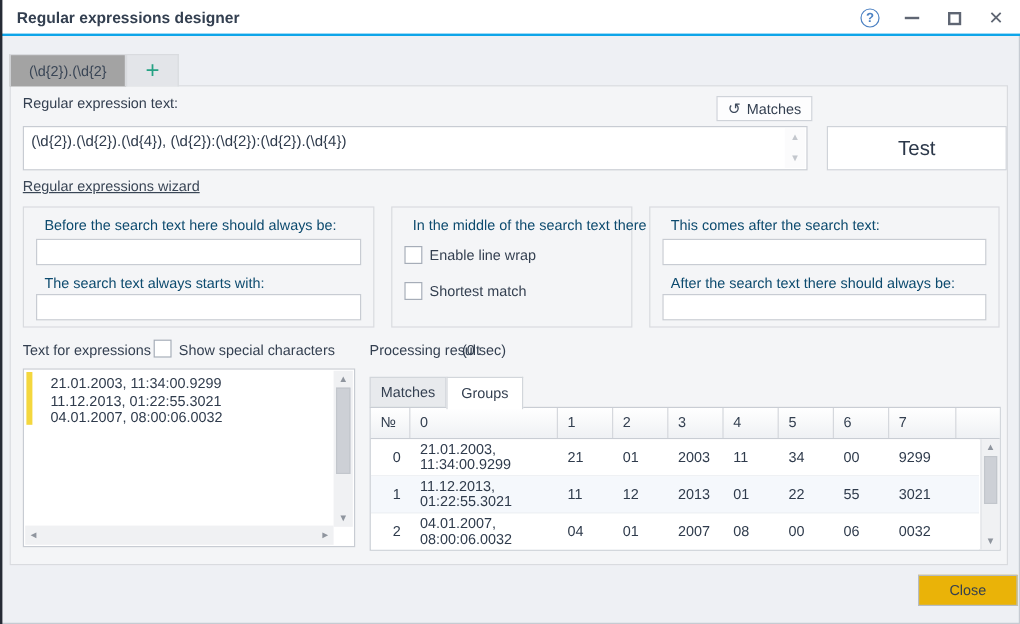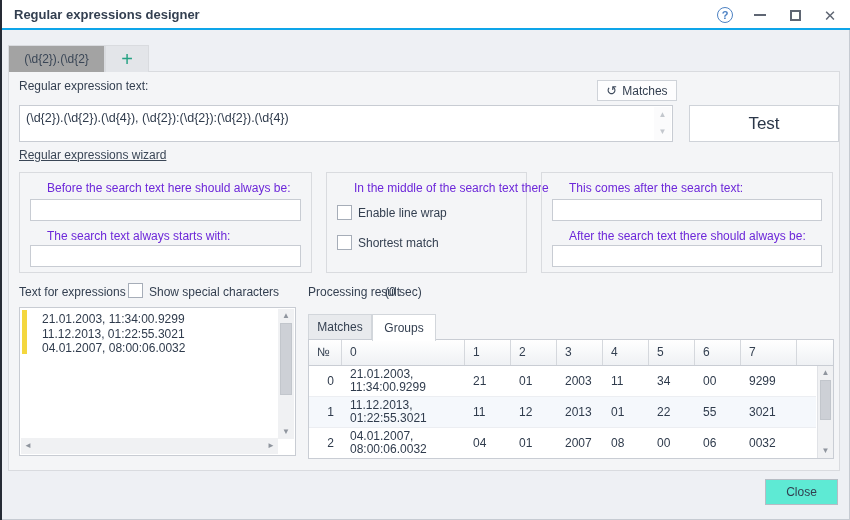--- a/index.html
+++ b/index.html
@@ -36,21 +36,21 @@
   .spin-arrow{font-size:8px;color:#c3c7cd;line-height:1;}
 
   .test-btn{position:absolute;left:680px;top:33px;width:150px;height:37px;background:#fff;border:1px solid #cfd3d9;font-family:"Liberation Sans",sans-serif;font-size:17px;color:#2b3749;cursor:default;}
 
   .wizard-link{position:absolute;left:10px;top:76px;font-size:12px;color:#3a4656;text-decoration:underline;cursor:default;}
 
   .gbox{position:absolute;top:100px;height:101px;border:1px solid #d9dbdf;}
   .gbox1{left:10px;width:293px;}
   .gbox2{left:317px;width:201px;}
   .gbox3{left:532px;width:292px;}
-  .gl{position:absolute;left:27px;font-size:12px;color:#6d28d9;white-space:nowrap;}
+  .gl{position:absolute;left:17px;font-size:12px;color:#0c4a6e;white-space:nowrap;}
   .ginput{position:absolute;left:10px;right:10px;height:22px;background:#fff;border:1px solid #c8ccd3;}
   .cbrow{position:absolute;left:10px;display:flex;align-items:center;gap:6px;}
   .checkbox{width:15px;height:15px;background:#fff;border:1px solid #a6adb8;flex:none;}
   .cbl{font-size:12px;color:#333f50;white-space:nowrap;}
 
   
   .textarea{position:absolute;left:10px;top:235px;width:277px;height:149px;background:#fff;border:1px solid #c8ccd3;}
   .ymarker{position:absolute;left:2px;top:2px;width:5px;height:44px;background:#f4d73e;}
   .tlines{position:absolute;left:22px;top:4px;right:20px;}
   .tline{font-size:12px;color:#2f3b4c;line-height:14.5px;white-space:nowrap;}
@@ -76,21 +76,21 @@
   .rt-body{position:absolute;left:0;top:26px;right:17px;bottom:0;overflow:hidden;}
   .trow{display:flex;height:31px;border-bottom:1px solid #eceef2;background:#fff;}
   .trow.alt{background:#f5f8fc;}
   .tc{flex:none;display:flex;align-items:center;font-size:12px;color:#2f3b4c;padding-left:8px;}
   .tc.ncell{justify-content:flex-end;padding-left:0;padding-right:8px;}
   .tc.mcell{line-height:13.5px;padding-top:2px;padding-bottom:2px;align-items:center;}
   .rt-vscroll{position:absolute;right:0;top:26px;width:16px;bottom:0;background:#f0f1f3;border-left:1px solid #e0e2e6;display:flex;flex-direction:column;}
   .rt-thumb{height:40px;}
   .vfill{flex:1;}
 
-  .close-btn{position:absolute;left:765px;top:479px;width:73px;height:26px;background:#5eead4;border:1px solid #b6bcc4;font-family:"Liberation Sans",sans-serif;font-size:12px;color:#333f50;cursor:default;}
+  .close-btn{position:absolute;left:765px;top:479px;width:83px;height:26px;background:#eab308;border:1px solid #b6bcc4;font-family:"Liberation Sans",sans-serif;font-size:12px;color:#333f50;cursor:default;}
 </style>
 </head>
 <body>
 
 <div class="window">
   <div class="left-edge"></div>
 
   <div class="titlebar">
     <span class="title">Regular expressions designer</span>
     <div class="controls">

